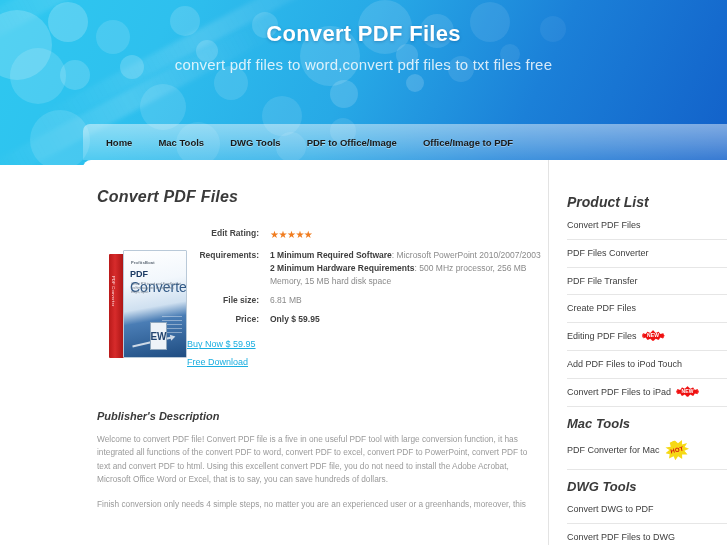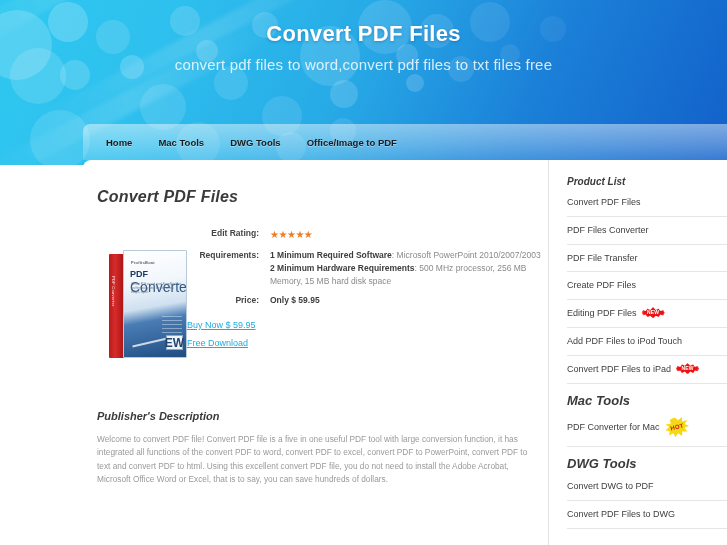--- a/index.html
+++ b/index.html
@@ -108,23 +108,23 @@
   }
   .boxshot .arrow {
     position: absolute; left: 8px; bottom: 14px; width: 40px; height: 2px;
     background: #ffffff; opacity: .75; transform: rotate(-13deg);
   }
   .boxshot .arrow:after {
     content: ""; position: absolute; right: -4px; top: -2px;
     border-left: 5px solid #ffffff; border-top: 3px solid transparent; border-bottom: 3px solid transparent;
   }
   .boxshot .ew {
-    position: absolute; right: 3px; bottom: 7px; width: 17px; height: 15px;
+    position: absolute; right: 19px; bottom: 7px; width: 17px; height: 28px;
     background: #eef3f8; border: 1px solid #8fa7bd;
-    font-size: 12px; font-weight: bold; color: #23456f;
+    font-size: 10px; font-weight: bold; color: #23456f;
     display: flex; align-items: center; justify-content: center;
   }
   .boxshot .docs {
     position: absolute; right: 4px; bottom: 24px; width: 20px; height: 18px;
     background:
       repeating-linear-gradient(0deg, rgba(255,255,255,.55) 0 1px, transparent 1px 4px);
     opacity: .7;
   }
 
   
@@ -150,22 +150,22 @@
     font-size: 11px; font-style: italic; font-weight: bold; color: #3a3a3a;
     margin-top: 16px; margin-left: 2px;
   }
   .desc-p {
     margin-top: 11px; margin-left: 2px; width: 440px;
     font-size: 8.3px; line-height: 1.62; color: #9a9a9a; text-align: left;
   }
 
   
   .side-heading {
-    font-size: 10px; font-style: italic; font-weight: bold; color: #3a3a3a;
-    margin-top: 16px; margin-bottom: 2px;
+    font-size: 14px; font-style: italic; font-weight: bold; color: #3a3a3a;
+    margin-top: 34px; margin-bottom: 2px;
   }
   .side-heading.sub { font-size: 13px; margin-top: 9px; }
   .side-item {
     position: relative;
     font-size: 9px; color: #3d3d3d; line-height: 1.2;
     padding: 8px 0 8px 0;
     border-bottom: 1px solid #e6e6e6;
     cursor: pointer; white-space: nowrap;
   }
   .side-heading + .side-item { border-top: none; }
@@ -227,20 +227,21 @@
     <div class="bokeh" style="left:500px; top:44px; width:20px; height:20px; background:rgba(255,255,255,.08);"></div>
     <div class="bokeh" style="left:540px; top:16px; width:26px; height:26px; background:rgba(255,255,255,.06);"></div>
 
     <div class="site-title">Convert PDF Files</div>
     <div class="site-tagline">convert pdf files to word,convert pdf files to txt files free</div>
 
     <div class="nav">
       <div class="nav-item">Home</div>
       <div class="nav-item">Mac Tools</div>
       <div class="nav-item">DWG Tools</div>
+      <div class="nav-item">PDF to Office/Image</div>
       <div class="nav-item">Office/Image to PDF</div>
     </div>
   </div>
 
   <div class="content">
 
     <div class="main-col">
 
       <div class="page-heading">Convert PDF Files</div>
 
@@ -272,34 +273,39 @@
             </td>
           </tr>
           <tr>
             <td class="lbl">Requirements:</td>
             <td class="val">
               <b>1 Minimum Required Software</b><span>: Microsoft PowerPoint 2010/2007/2003</span><br>
               <b>2 Minimum Hardware Requirements</b><span>: 500 MHz processor, 256 MB Memory, 15 MB hard disk space</span>
             </td>
           </tr>
           <tr>
+            <td class="lbl">File size:</td>
+            <td class="val">6.81 MB</td>
+          </tr>
+          <tr>
             <td class="lbl">Price:</td>
             <td class="val price-val">Only $ 59.95</td>
           </tr>
         </tbody>
           </table>
 
         <div class="links">
           <a>Buy Now $ 59.95</a>
           <a>Free Download</a>
         </div>
       </div>
 
       <div class="desc-heading">Publisher's Description</div>
       <p class="desc-p">Welcome to convert PDF file! Convert PDF file is a five in one useful PDF tool with large conversion function, it has integrated all functions of the convert PDF to word, convert PDF to excel, convert PDF to PowerPoint, convert PDF to text and convert PDF to html. Using this excellent convert PDF file, you do not need to install the Adobe Acrobat, Microsoft Office Word or Excel, that is to say, you can save hundreds of dollars.</p>
+      <p class="desc-p">Finish conversion only needs 4 simple steps, no matter you are an experienced user or a greenhands, moreover, this</p>
     </div>
 
     <div class="side-col">
 
       <div class="side-heading">Product List</div>
       <div class="side-item"><span>Convert PDF Files</span></div>
       <div class="side-item"><span>PDF Files Converter</span></div>
       <div class="side-item"><span>PDF File Transfer</span></div>
       <div class="side-item"><span>Create PDF Files</span></div>
       <div class="side-item"><span>Editing PDF Files</span><span class="badge-new">NEW</span></div>

